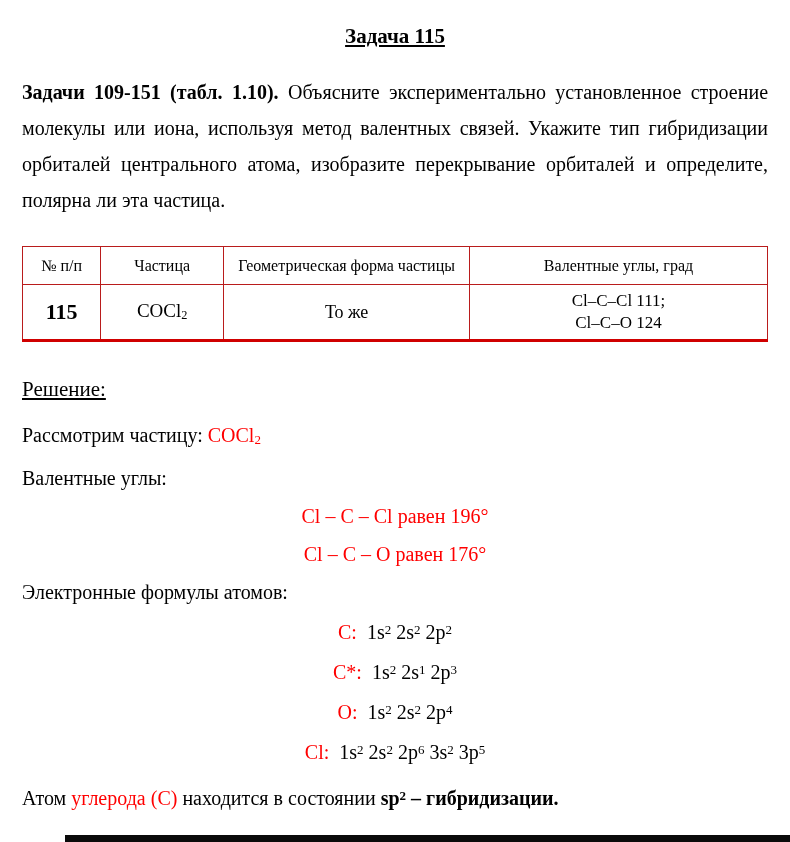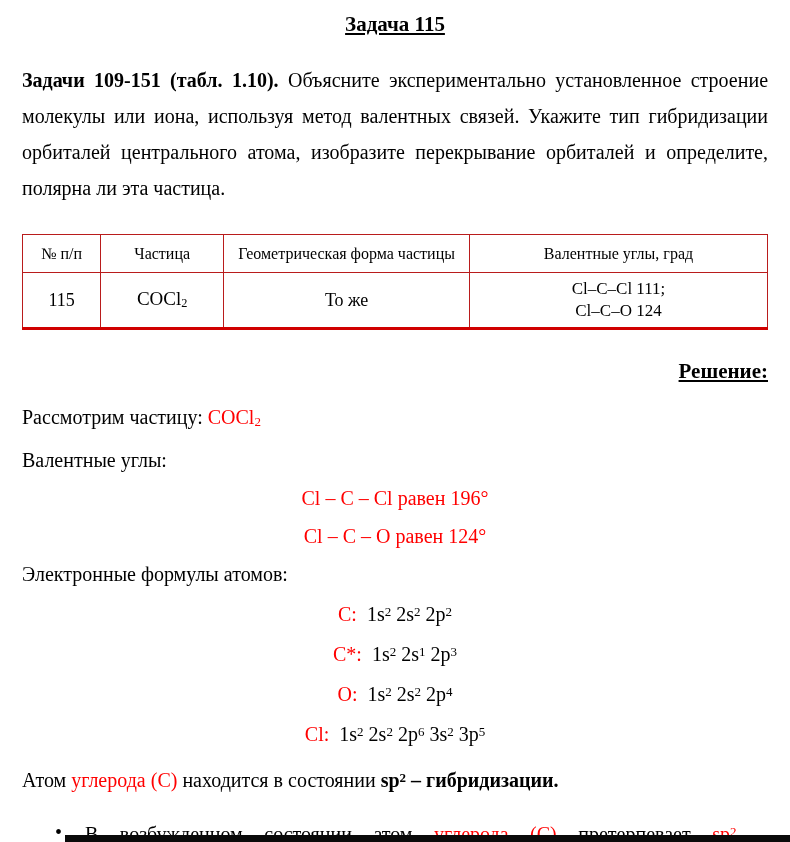--- a/index.html
+++ b/index.html
@@ -17,44 +17,44 @@
   }
   .u { text-decoration: underline; }
   .bold { font-weight: 700; }
   .red { color: #ff0000; }
   .center { text-align: center; }
   .sup { font-size: 0.65em; vertical-align: 0.38em; }
   .sub { font-size: 0.65em; vertical-align: -0.18em; }
   .lbl { margin-right: 10px; }
   .line { line-height: 38px; }
 
-  .title { text-align: center; font-size: 21px; font-weight: 700; line-height: 32px; }
+  .title { text-align: center; font-size: 21px; font-weight: 700; line-height: 32px; margin-top: 12px; }
   .intro { margin-top: 22px; text-align: justify; line-height: 36px; }
 
   table.ptable {
     width: 100%;
     border-collapse: collapse;
     margin-top: 28px;
     border: 1px solid #3a3a3a;
     border-bottom: 3px solid #d00000;
   }
   .ptable th, .ptable td {
     border: 1px solid #b91c1c;
     text-align: center;
     vertical-align: middle;
     padding: 2px 6px;
   }
   .ptable th { font-weight: 400; font-size: 16px; height: 38px; }
   .ptable td { height: 56px; }
-  td.cell-num { font-weight: 400; font-size: 18px; }
+  td.cell-num { font-weight: 700; font-size: 22px; }
   td.cell-particle { font-size: 19px; }
   td.cell-shape { font-size: 18px; }
   td.cell-angles { font-size: 17px; line-height: 22px; }
 
-  .heading { margin-top: 22px; text-align: right; font-size: 21px; font-weight: 700; }
+  .heading { margin-top: 28px; text-align: left; font-size: 21px; font-weight: 400; }
   .consider { margin-top: 8px; }
   .hybrid { margin-top: 6px; }
 
   .bullet-row { display: flex; margin-top: 14px; padding-left: 33px; }
   .bullet-glyph { width: 30px; flex: 0 0 30px; line-height: 38px; }
   .bullet-text { flex: 1; text-align: justify; text-align-last: justify; }
 
   .clip-bar {
     position: absolute;
     left: 65px;
@@ -101,21 +101,21 @@
     </tbody>
   </table>
 
   <div class="heading line"><span class="u">Решение:</span></div>
 
   <p class="line consider"><span>Рассмотрим частицу: </span><span class="red">COCl</span><span class="red sub">2</span></p>
 
   <p class="line">Валентные углы:</p>
 
   <p class="line center red">Cl – C – Cl равен 196°</p>
-  <p class="line center red">Cl – C – O равен 124°</p>
+  <p class="line center red">Cl – C – O равен 176°</p>
 
   <p class="line">Электронные формулы атомов:</p>
 
   <p class="line center"><span class="red lbl">C:</span><span>1s</span><span class="sup">2</span><span> 2s</span><span class="sup">2</span><span> 2p</span><span class="sup">2</span></p>
   <p class="line center"><span class="red lbl">C*:</span><span>1s</span><span class="sup">2</span><span> 2s</span><span class="sup">1</span><span> 2p</span><span class="sup">3</span></p>
   <p class="line center"><span class="red lbl">O:</span><span>1s</span><span class="sup">2</span><span> 2s</span><span class="sup">2</span><span> 2p</span><span class="sup">4</span></p>
   <p class="line center"><span class="red lbl">Cl:</span><span>1s</span><span class="sup">2</span><span> 2s</span><span class="sup">2</span><span> 2p</span><span class="sup">6</span><span> 3s</span><span class="sup">2</span><span> 3p</span><span class="sup">5</span></p>
 
   <p class="line hybrid"><span>Атом </span><span class="red">углерода (C)</span><span> находится в состоянии </span><span class="bold">sp</span><span class="bold sup">2</span><span class="bold"> – гибридизации.</span></p>
 

